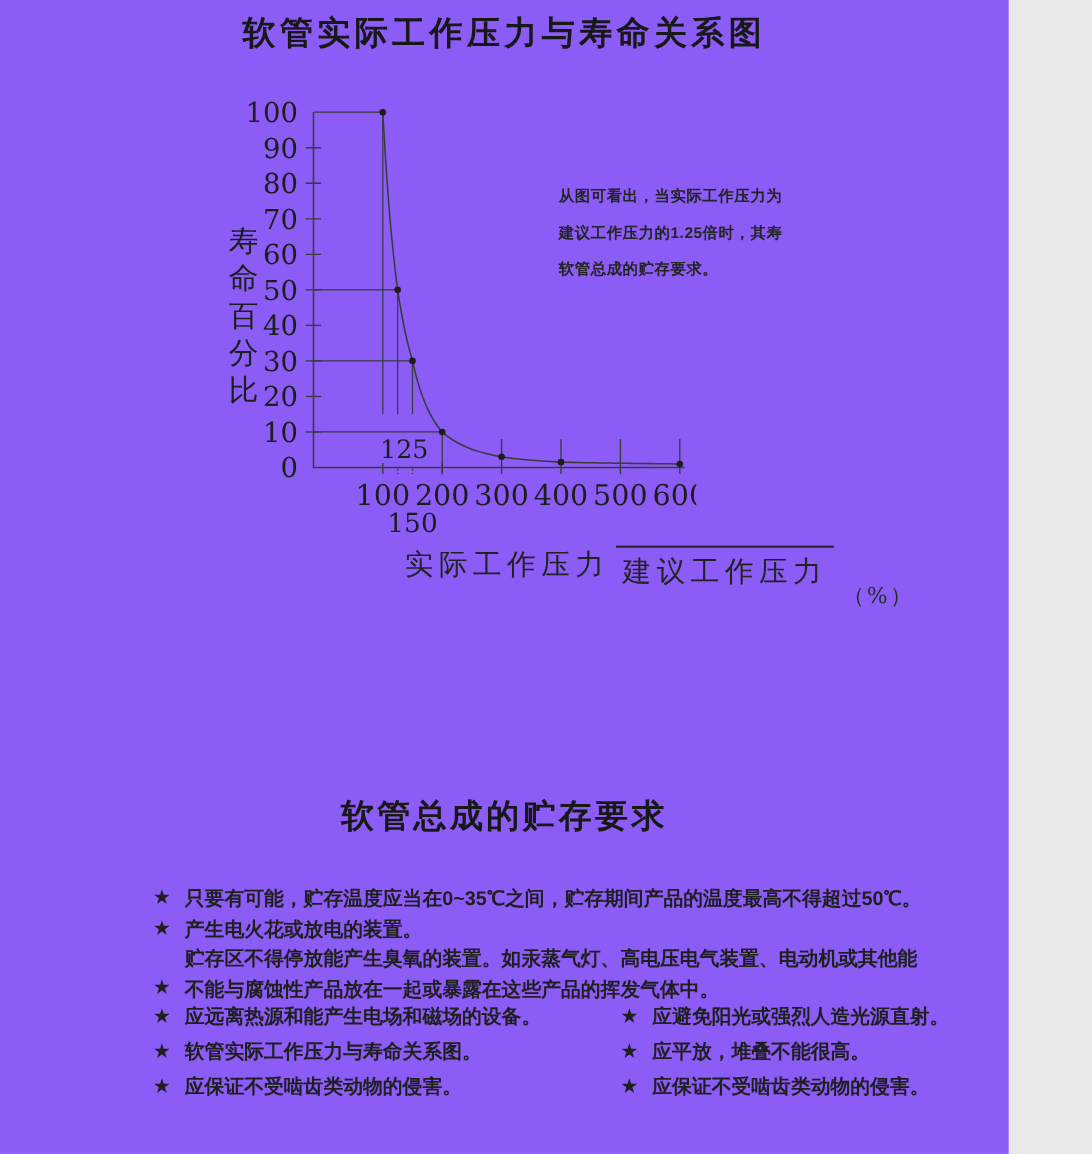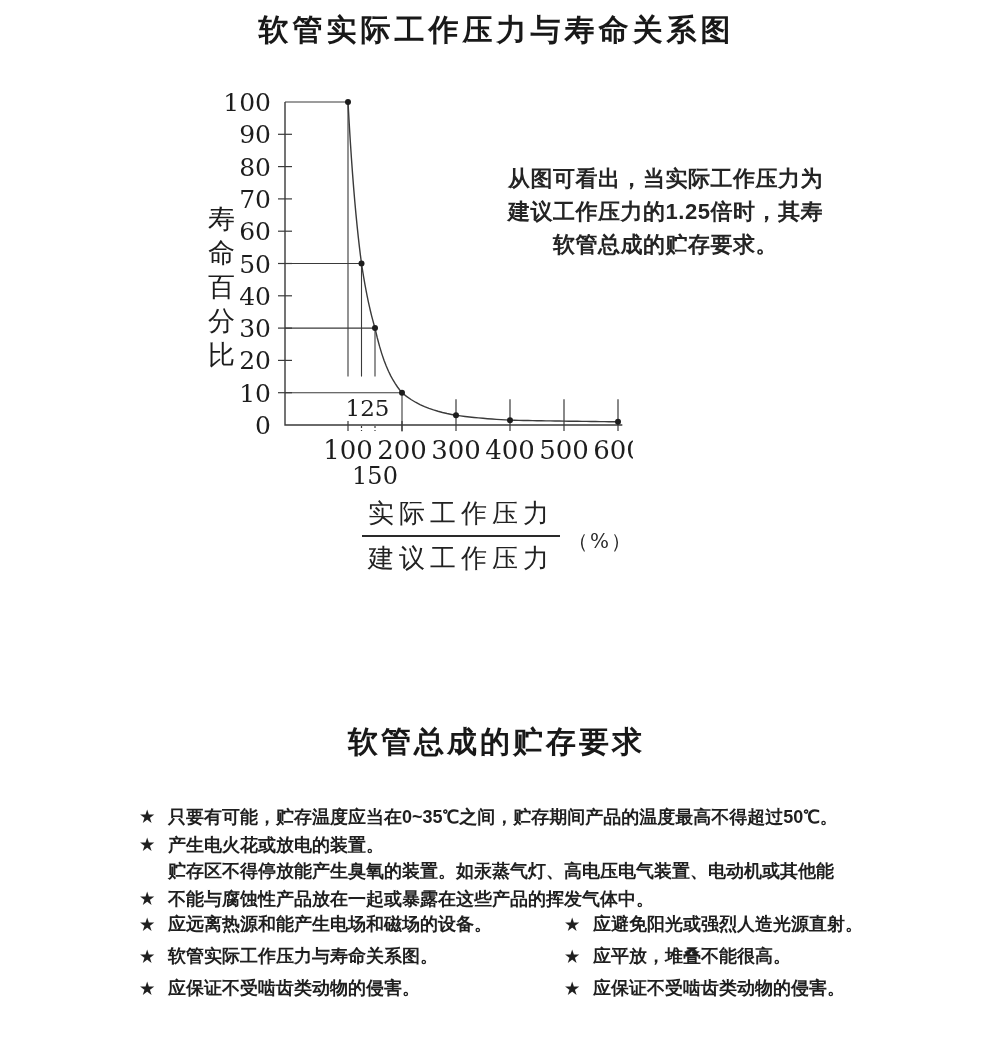--- a/index.html
+++ b/index.html
@@ -1,26 +1,26 @@
 <!DOCTYPE html>
 <html><head>
 <meta charset="utf-8">
 <style>
   html,body{margin:0;padding:0;background:#e8e8e8;}
-  #page{position:relative;width:993px;height:1049px;background:#ffffff;overflow:hidden;
+  #page{position:relative;width:917px;height:1049px;background:#8b5cf6;overflow:hidden;
         font-family:"Liberation Sans",sans-serif;color:#1d1d1d;}
   .doc-title{position:absolute;left:0;width:100%;text-align:center;
         font-weight:bold;font-size:30px;letter-spacing:4px;color:#181818;}
   #title1{top:10px;}
   #title2{top:722px;letter-spacing:3px;}
   #chart-svg{position:absolute;left:178px;top:88px;}
-  #annotation{position:absolute;left:508px;top:162px;font-size:22px;font-weight:600;
-        line-height:33px;letter-spacing:0.5px;color:#242424;text-align:center;}
+  #annotation{position:absolute;left:508px;top:162px;font-size:14px;font-weight:600;
+        line-height:33px;letter-spacing:0.5px;color:#242424;}
   #fraction{position:absolute;left:362px;top:496px;display:flex;align-items:flex-start;}
-  .frac-stack{display:flex;flex-direction:column;
+  .frac-stack{display:flex;flex-direction:row;
         font-family:"DejaVu Serif",serif;font-size:26px;letter-spacing:5px;color:#222;}
   .frac-num{padding:0 6px 4px 6px;}
   .frac-den{border-top:2px solid #2a2a2a;padding:4px 6px 0 6px;}
   .frac-unit{font-family:"DejaVu Serif",serif;font-size:20px;letter-spacing:2px;
         margin-left:8px;margin-top:32px;color:#2a2a2a;}
   #storage{position:absolute;left:140px;top:804px;width:740px;font-size:18px;
         font-weight:600;color:#1f1f1f;}
   .full-item{display:flex;line-height:26px;margin-bottom:2px;}
   .star{width:28px;flex:none;font-size:16px;}
   .item-lines{flex:1;}

